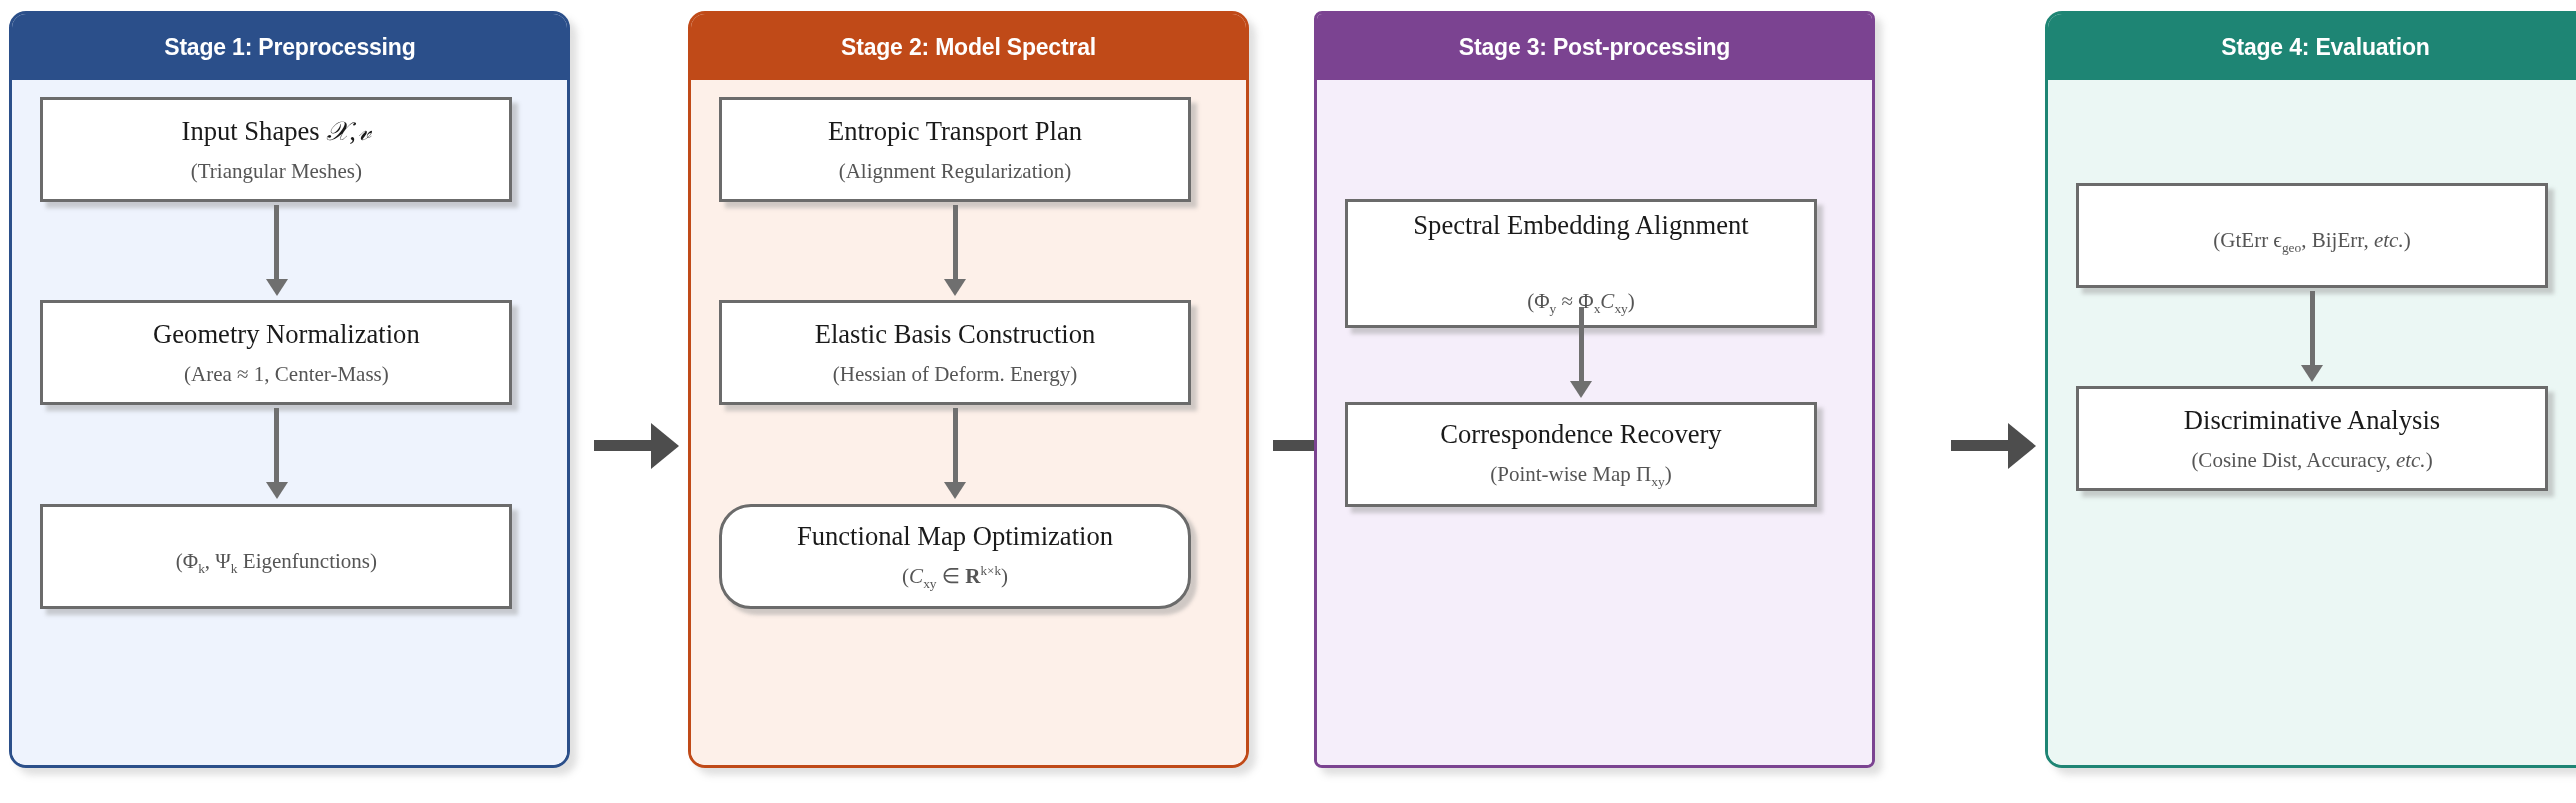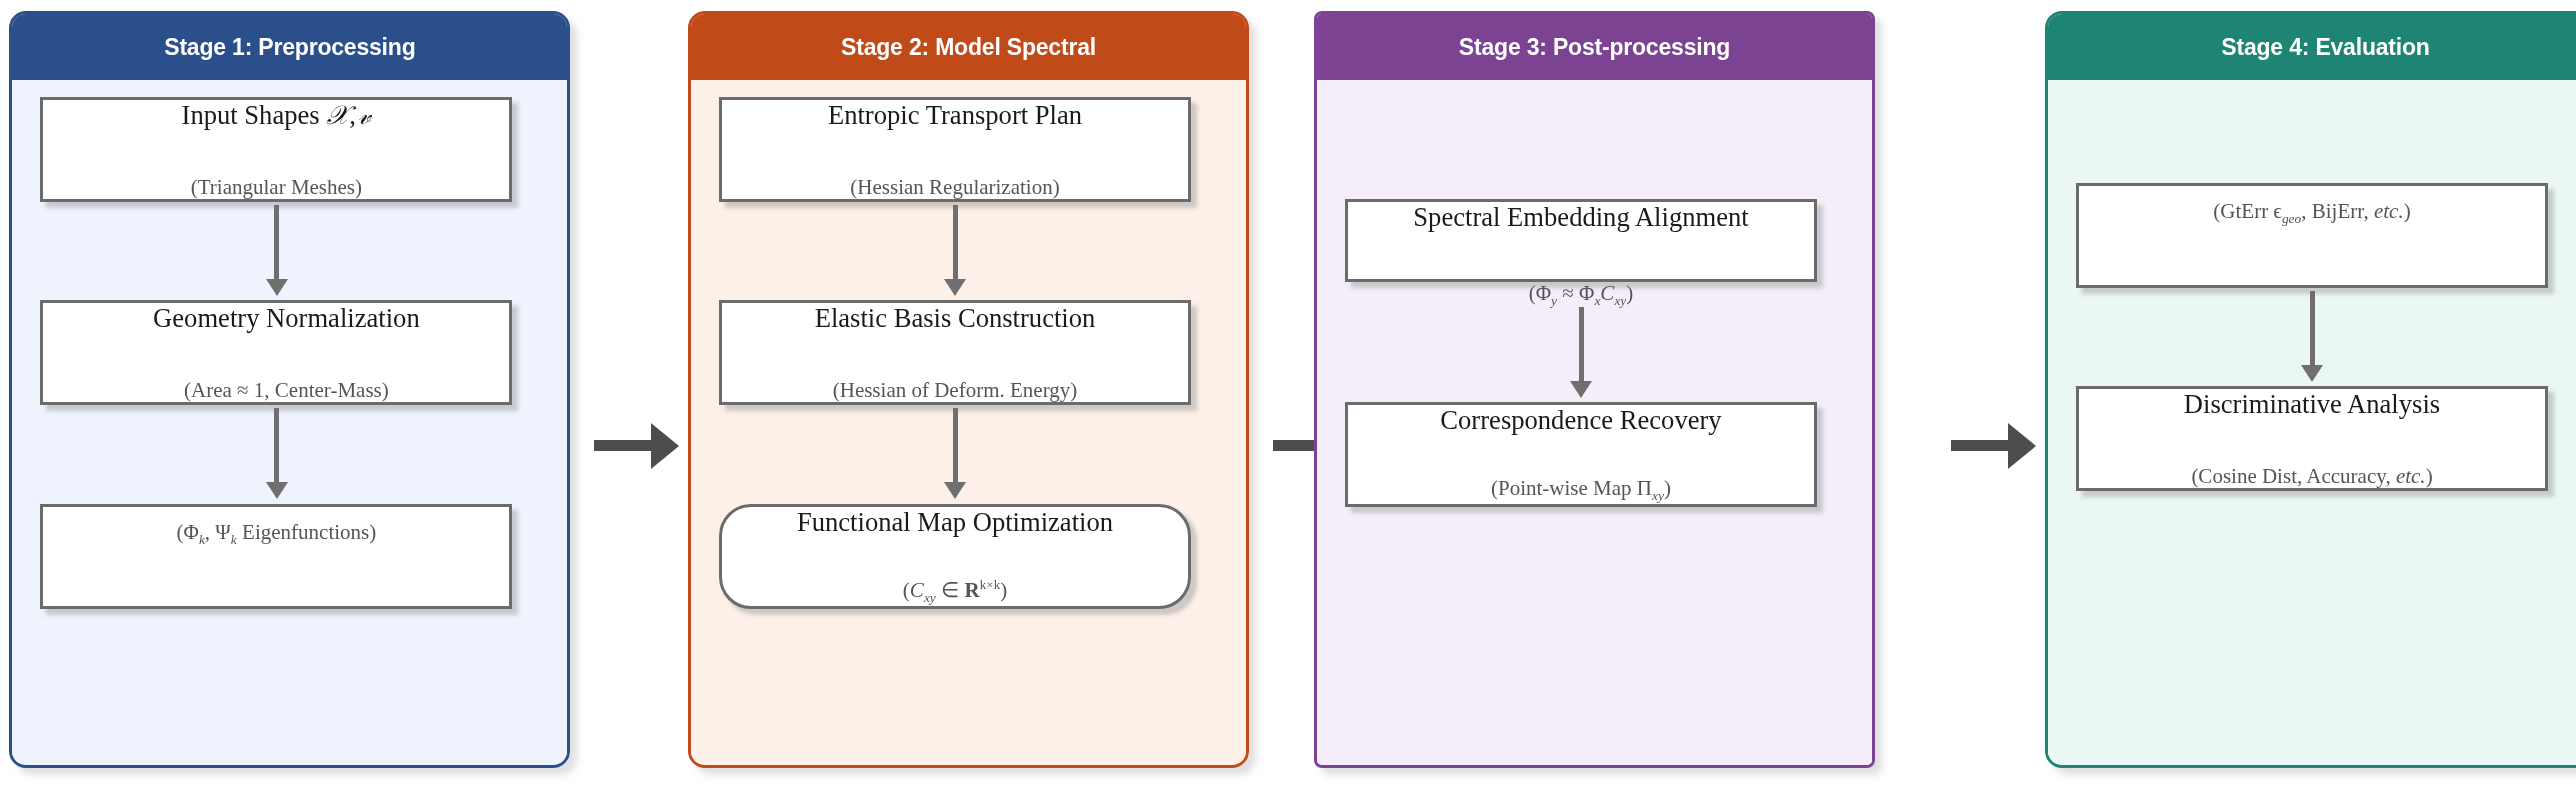--- a/index.html
+++ b/index.html
@@ -57,42 +57,42 @@
   
   .node {
     position: absolute;
     box-sizing: border-box;
     background: #ffffff;
     border: 3.1px solid #6b6b6b;
     box-shadow: 5.5px 5.5px 3.9px rgba(150,150,150,0.45);
     display: flex;
     flex-direction: column;
     align-items: center;
-    justify-content: space-between;
+    justify-content: center;
     font-family: "Liberation Serif", serif;
     color: #111111;
   }
   .node .title {
     font-size: 26.6px;
     line-height: 1.15;
     color: #1a1a1a;
     white-space: nowrap;
   }
   .node .sub {
     margin-top: 12.5px;
     font-size: 21px;
     line-height: 1.15;
     color: #555555;
     white-space: nowrap;
   }
   .node .sub i { font-style: italic; }
   .mvar { font-style: italic; font-family: "Liberation Serif", serif; }
   .cal  { font-style: italic; font-family: "Liberation Serif", serif; }
   .bold-r { font-weight: bold; font-style: normal; }
-  sub { font-size: 0.64em; font-style: italic; }
+  sub { font-size: 0.64em; }
   sup { font-size: 0.62em; }
 
   
   .varrow {
     position: absolute;
     width: 4.7px;
     background: #6f6f6f;
   }
   .varrow::after {
     content: "";
@@ -155,21 +155,21 @@
   </div>
 
   <div class="harrow" style="left:594px; top:440px; width:58px;"></div>
 
   <div class="stage" id="stage-2" style="left:688px; border-color:#c04a18;">
     <div class="stage-header" style="background:#c04a18;">Stage 2: Model Spectral</div>
     <div class="stage-body" style="background:#fdf0e9;">
 
       <div class="node" style="left:28px; top:17px; width:472px; height:105px;">
         <div class="title">Entropic Transport Plan</div>
-        <div class="sub">(Hessian Regularization)</div>
+        <div class="sub">(Alignment Regularization)</div>
       </div>
 
       <div class="varrow" style="left:262px; top:125px; height:75px;"></div>
 
       <div class="node" style="left:28px; top:220px; width:472px; height:105px;">
         <div class="title">Elastic Basis Construction</div>
         <div class="sub">(Hessian of Deform. Energy)</div>
       </div>
 
       <div class="varrow" style="left:262px; top:328px; height:75px;"></div>
@@ -181,21 +181,21 @@
 
     </div>
   </div>
 
   <div class="harrow" style="left:1273px; top:440px; width:58px;"></div>
 
   <div class="stage" id="stage-3" style="left:1314px; border-color:#7b4391;border-radius:8px;">
     <div class="stage-header" style="background:#7b4391;">Stage 3: Post-processing</div>
     <div class="stage-body" style="background:#f5eefa;">
 
-      <div class="node" style="left:28px; top:119px; width:472px; height:83px;gap:36px;">
+      <div class="node" style="left:28px; top:119px; width:472px; height:129px;gap:36px;">
         <div class="title">Spectral Embedding Alignment</div>
         <div class="sub">(Φ<sub>y</sub> ≈ Φ<sub>x</sub><span class="mvar">C</span><sub>xy</sub>)</div>
       </div>
 
       <div class="varrow" style="left:262px; top:227px; height:75px;"></div>
 
       <div class="node" style="left:28px; top:322px; width:472px; height:105px;">
         <div class="title">Correspondence Recovery</div>
         <div class="sub">(Point-wise Map Π<sub>xy</sub>)</div>
       </div>

